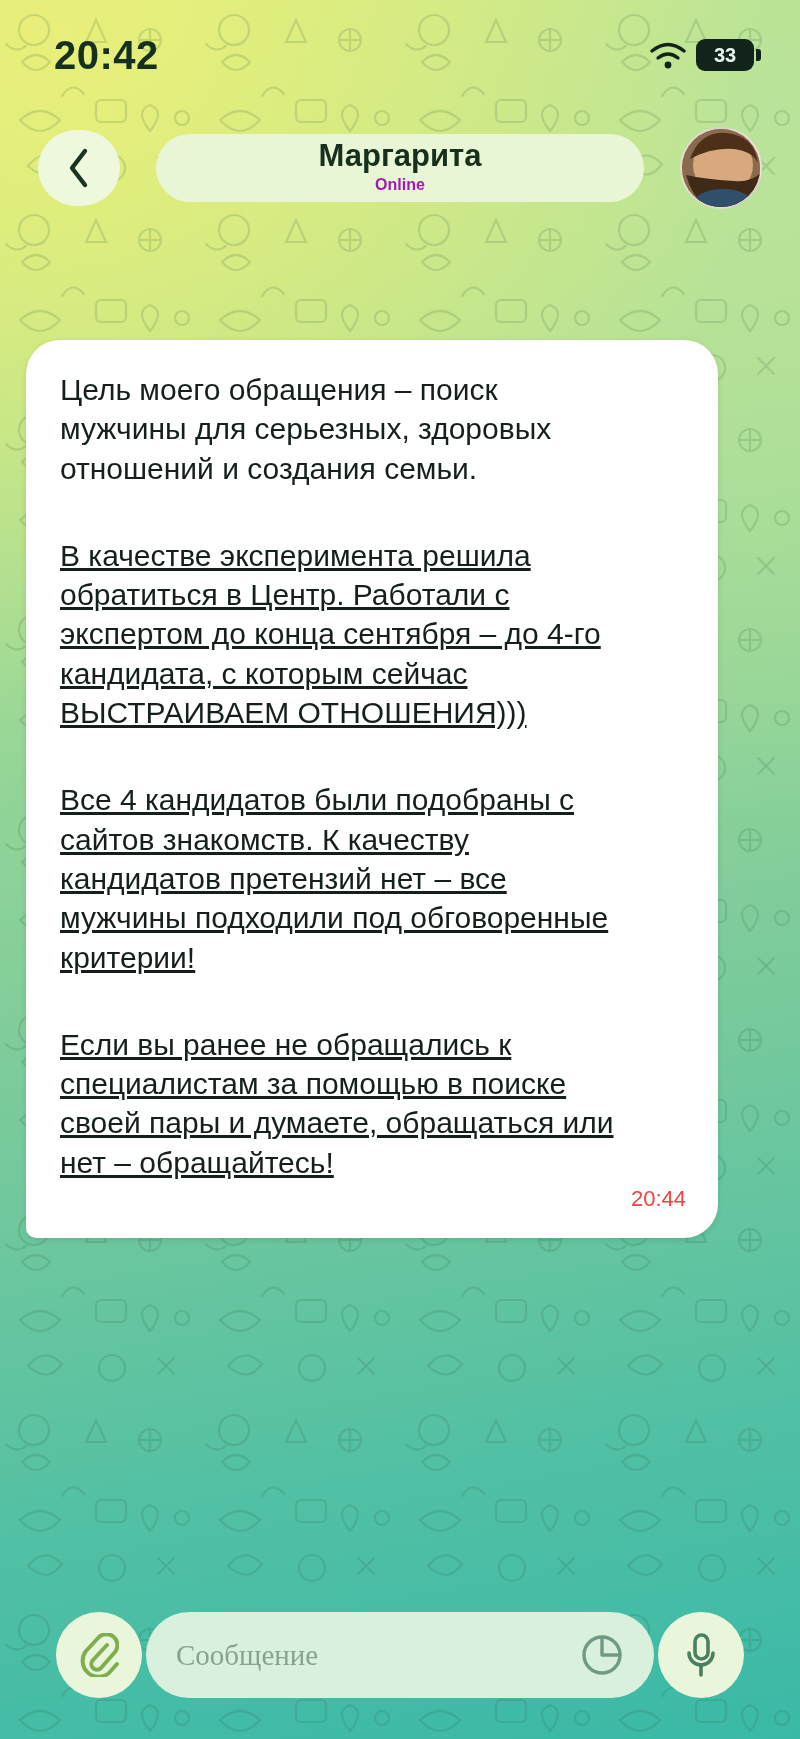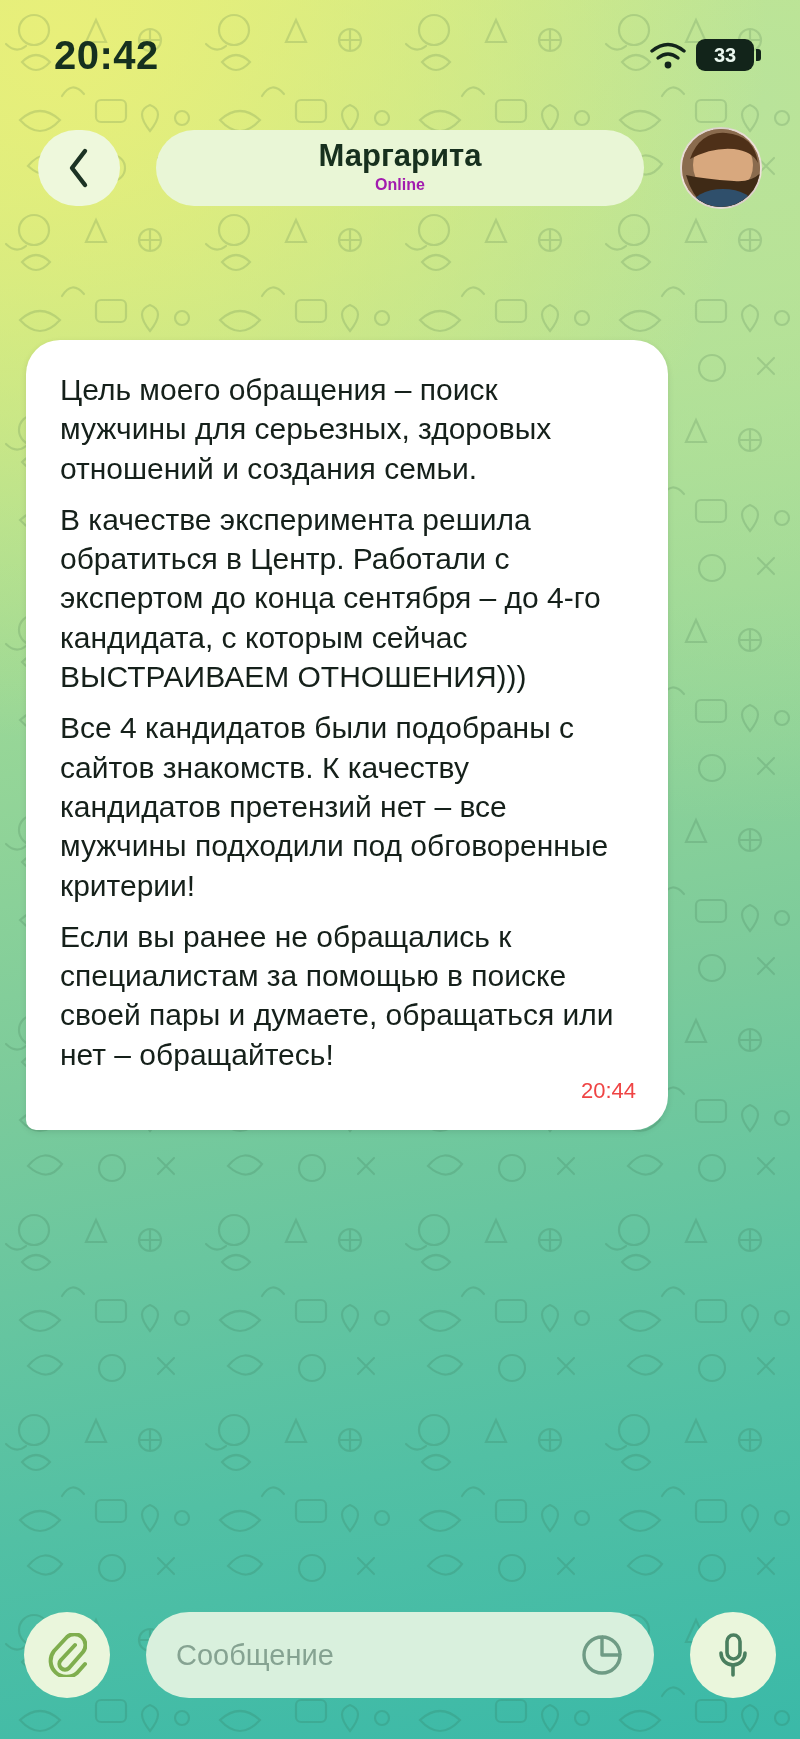--- a/index.html
+++ b/index.html
@@ -97,21 +97,21 @@
     align-items: center;
     justify-content: center;
     flex: none;
     cursor: pointer;
   }
   .back-btn svg { display: block; }
 
   .title-pill {
     flex: 1;
     margin: 0 18px;
-    height: 76px;
+    height: 68px;
     border-radius: 38px;
     background: #e9f6d6;
     display: flex;
     flex-direction: column;
     align-items: center;
     justify-content: center;
     cursor: pointer;
   }
   .title-pill .name {
     font-size: 31px;
@@ -144,53 +144,54 @@
     position: absolute;
     top: 228px;
     left: 0; right: 0;
     bottom: 170px;
     padding: 0 26px;
   }
   .bubble {
     position: absolute;
     left: 26px;
     top: 112px;
-    width: 642px;
+    width: 692px;
     background: #ffffff;
     border-radius: 34px;
     border-bottom-left-radius: 10px;
     padding: 30px 34px 28px 34px;
     box-shadow: 0 2px 6px rgba(0,0,0,0.10);
   }
   .bubble p {
     font-size: 30px;
     line-height: 1.31;
     color: #15201a;
     white-space: pre-wrap;
   }
-  .bubble p + p { margin-top: 12px; }
+  .bubble p + p { margin-top: 48px; text-decoration: underline; }
   .bubble .meta {
     text-align: right;
     font-size: 22px;
     color: #ef4444;
     margin-top: 6px;
     margin-right: -2px;
     line-height: 1;
   }
 
   
   .composer {
     position: absolute;
     left: 0; right: 0;
     bottom: 32px;
     height: 104px;
     display: flex;
     align-items: center;
-    padding: 0 24px;
-    gap: 36px;
+    padding: 0 56px;
+    gap: 4px;
+    font-family: Liberation Serif, serif;
   }
   .round-btn {
     width: 86px;
     height: 86px;
     border-radius: 50%;
     background: #eaf6dc;
     display: flex;
     align-items: center;
     justify-content: center;
     flex: none;

